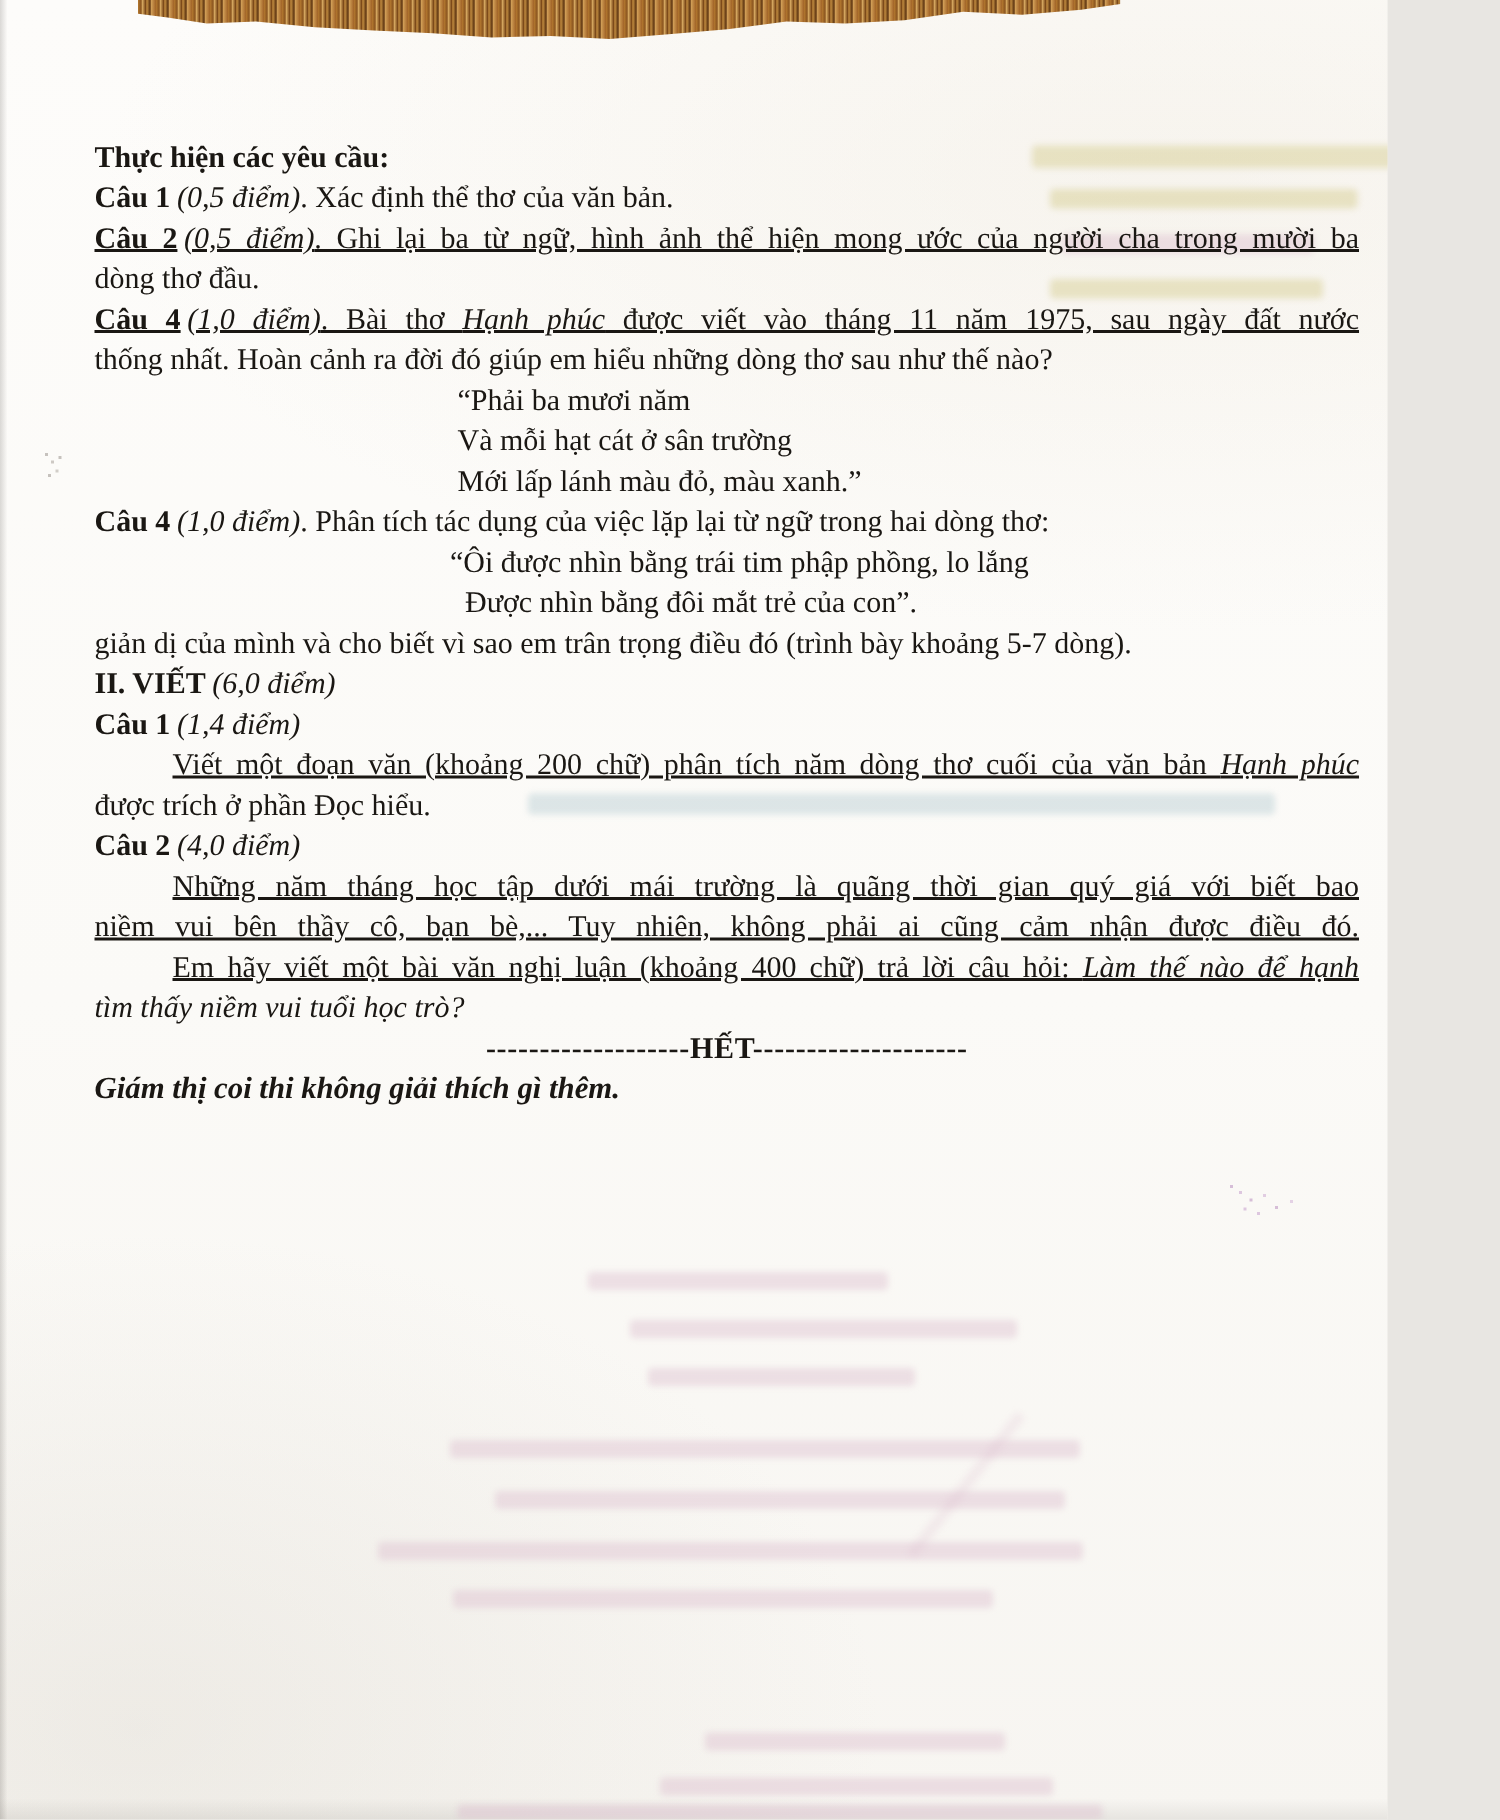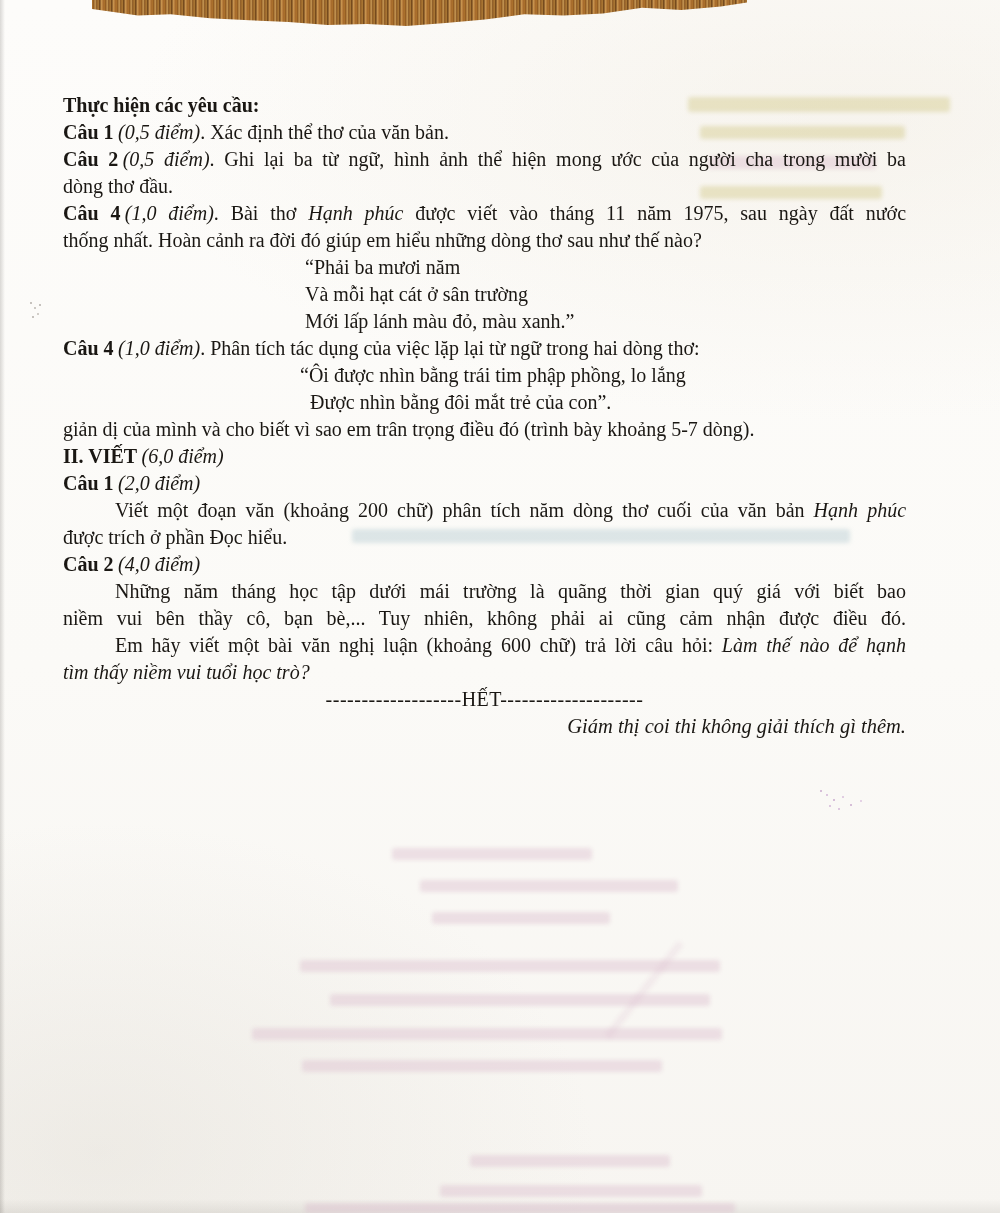--- a/index.html
+++ b/index.html
@@ -1,17 +1,17 @@
 <!DOCTYPE html>
 <html><head>
 <meta charset="utf-8">
 <style>
   html,body{margin:0;padding:0;background:#e8e6e2;}
   .page{
-    position:relative;width:1000px;height:1213px;overflow:hidden;
+    position:relative;width:925px;height:1213px;overflow:hidden;
     background:
       radial-gradient(1200px 500px at 85% 10%, rgba(235,228,214,.35), rgba(0,0,0,0) 60%),
       radial-gradient(900px 600px at 10% 95%, rgba(215,210,200,.30), rgba(0,0,0,0) 55%),
       linear-gradient(180deg,#fdfcfa 0%,#fbfaf7 55%,#f7f5f1 100%);
     font-family:"Liberation Serif","DejaVu Serif",serif;
     color:#1a1713;
   }
   .edge-shadow{position:absolute;left:0;top:0;width:5px;height:100%;
     background:linear-gradient(90deg,rgba(60,55,50,.18),rgba(60,55,50,0));}
   .bottom-shade{position:absolute;left:0;bottom:0;width:100%;height:14px;
@@ -29,27 +29,27 @@
   .g-olive{background:rgba(205,195,120,.38);}
   .g-pink{background:rgba(219,188,204,.42);}
   .g-blue{background:rgba(150,182,192,.30);}
   .speckle{position:absolute;filter:blur(.4px);opacity:.55;}
   .content{position:absolute;left:63px;top:92px;width:843px;
     font-size:20px;line-height:27px;}
   .content p{margin:0;}
   .b{font-weight:bold;}
   .i{font-style:italic;}
   .qlabel{font-weight:bold;margin-right:.22em;}
-  .fill{text-align:justify;text-align-last:justify;}
+  .fill{text-align:justify;text-align-last:justify;text-decoration:underline;}
   .poem{padding-left:242px;}
   .indent{text-indent:52px;}
   .sec{margin-top:9px;}
   .sub{margin-top:3px;}
-  .het{margin-top:13px;text-align:center;font-weight:normal;letter-spacing:.5px;}
-  .footnote{text-align:right;font-weight:normal;font-style:italic;font-size:20.5px;}
+  .het{margin-top:13px;text-align:center;font-weight:bold;letter-spacing:.5px;}
+  .footnote{text-align:left;font-weight:bold;font-style:italic;font-size:20.5px;}
 </style>
 </head>
 <body>
 
 <div class="page">
 
   <div class="wood"></div>
   <div class="edge-shadow"></div>
   <div class="bottom-shade"></div>
 
@@ -89,27 +89,27 @@
     <p class="poem">Mới lấp lánh màu đỏ, màu xanh.”</p>
 
     <p><span class="qlabel">Câu 4</span><span class="i">(1,0 điểm)</span><span>. Phân tích tác dụng của việc lặp lại từ ngữ trong hai dòng thơ:</span></p>
     <p class="poem" style="padding-left:237px">“Ôi được nhìn bằng trái tim phập phồng, lo lắng</p>
     <p class="poem" style="padding-left:247px">Được nhìn bằng đôi mắt trẻ của con”.</p>
 
     <p>giản dị của mình và cho biết vì sao em trân trọng điều đó (trình bày khoảng 5-7 dòng).</p>
 
     <p class="sec"><span class="qlabel">II. VIẾT</span><span class="i">(6,0 điểm)</span></p>
 
-    <p class="sub"><span class="qlabel">Câu 1</span><span class="i">(2,0 điểm)</span></p>
+    <p class="sub"><span class="qlabel">Câu 1</span><span class="i">(1,4 điểm)</span></p>
     <p class="fill indent"><span>Viết một đoạn văn (khoảng 200 chữ) phân tích năm dòng thơ cuối của văn bản </span><span class="i">Hạnh phúc</span></p>
     <p>được trích ở phần Đọc hiểu.</p>
 
     <p class="sub"><span class="qlabel">Câu 2</span><span class="i">(4,0 điểm)</span></p>
     <p class="fill indent">Những năm tháng học tập dưới mái trường là quãng thời gian quý giá với biết bao</p>
     <p class="fill">niềm vui bên thầy cô, bạn bè,... Tuy nhiên, không phải ai cũng cảm nhận được điều đó.</p>
-    <p class="fill indent"><span>Em hãy viết một bài văn nghị luận (khoảng 600 chữ) trả lời câu hỏi: </span><span class="i">Làm thế nào để hạnh</span></p>
+    <p class="fill indent"><span>Em hãy viết một bài văn nghị luận (khoảng 400 chữ) trả lời câu hỏi: </span><span class="i">Làm thế nào để hạnh</span></p>
     <p class="i">tìm thấy niềm vui tuổi học trò?</p>
 
     <p class="het"><span>-------------------</span><span>HẾT</span><span>--------------------</span></p>
     <p class="footnote">Giám thị coi thi không giải thích gì thêm.</p>
 
   </div>
 </div>
 
 </body></html>

